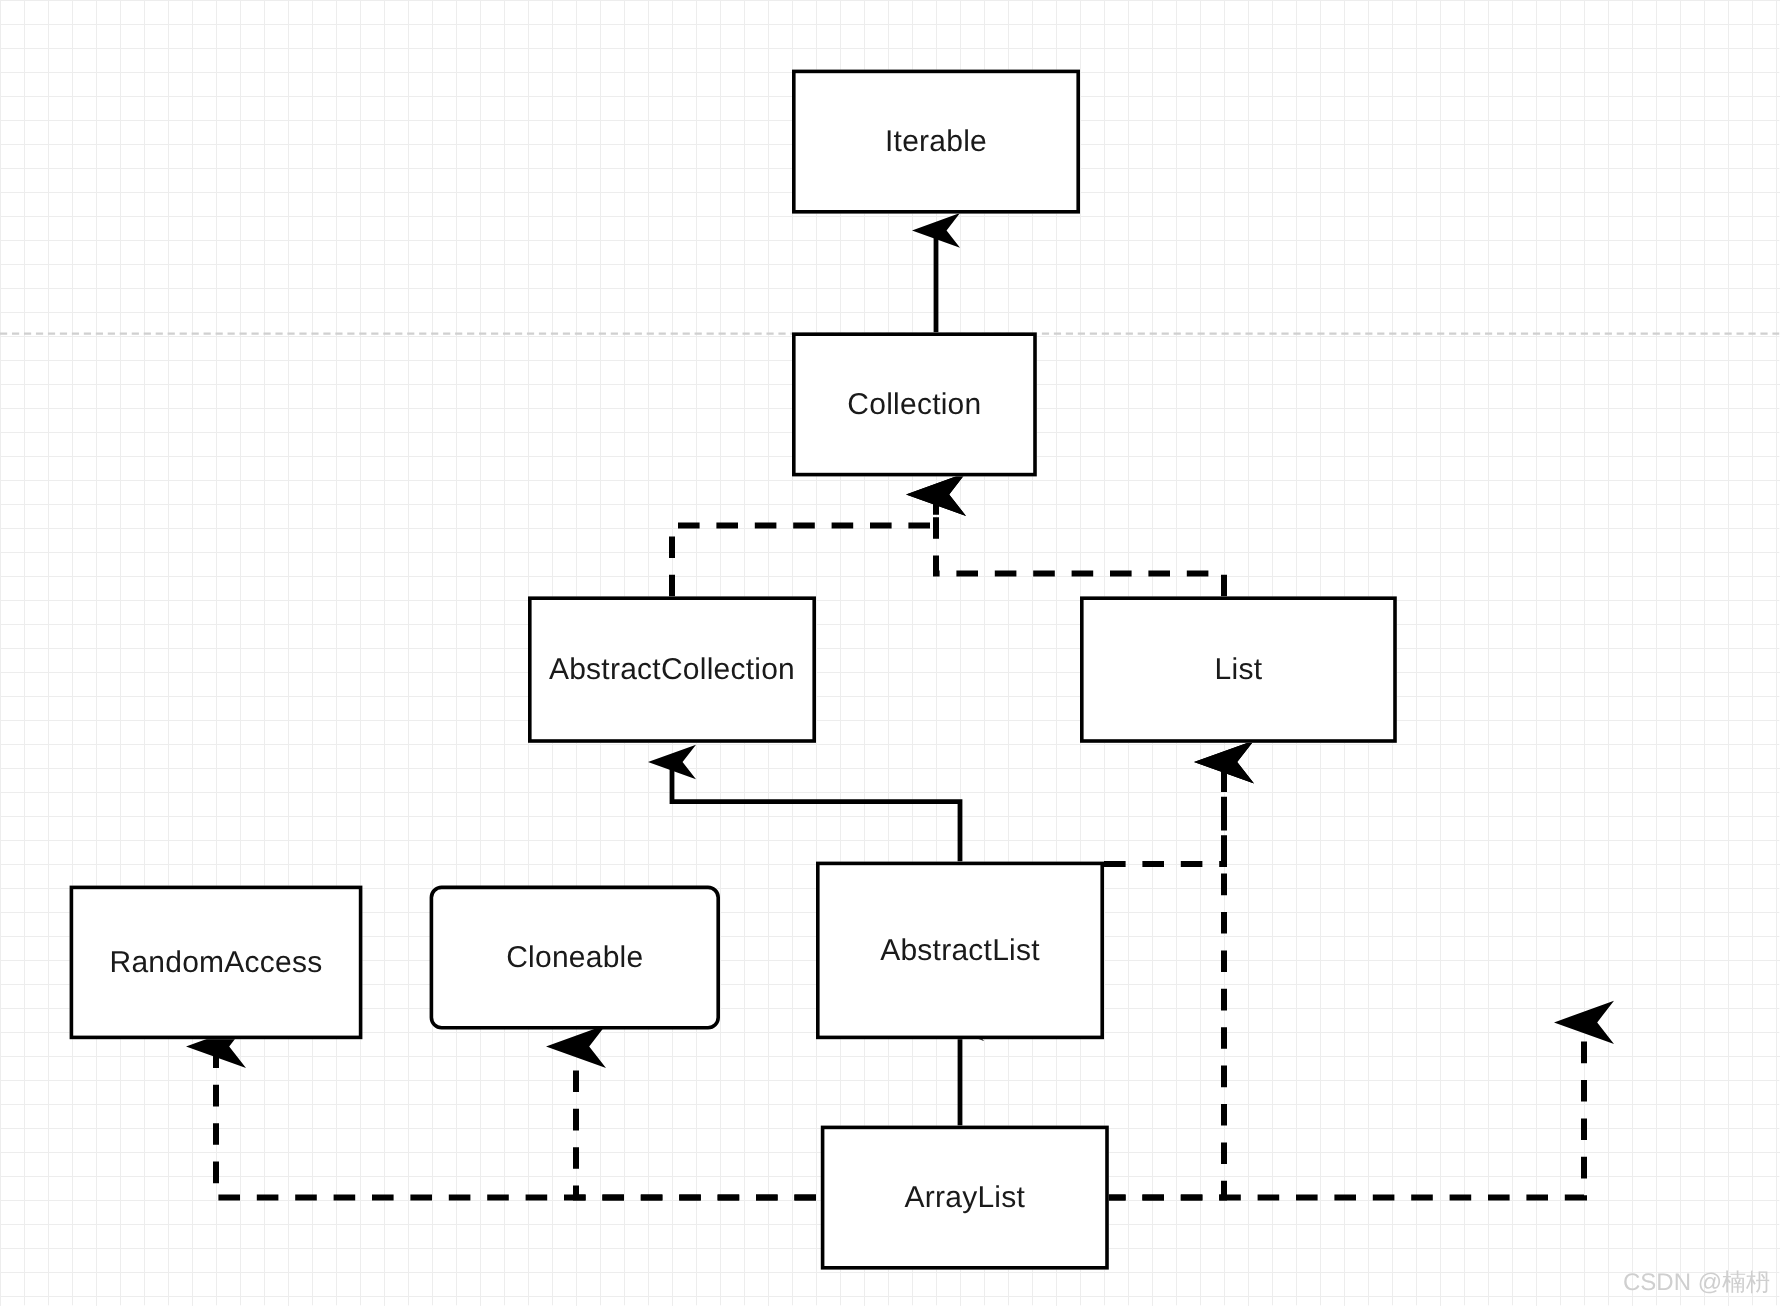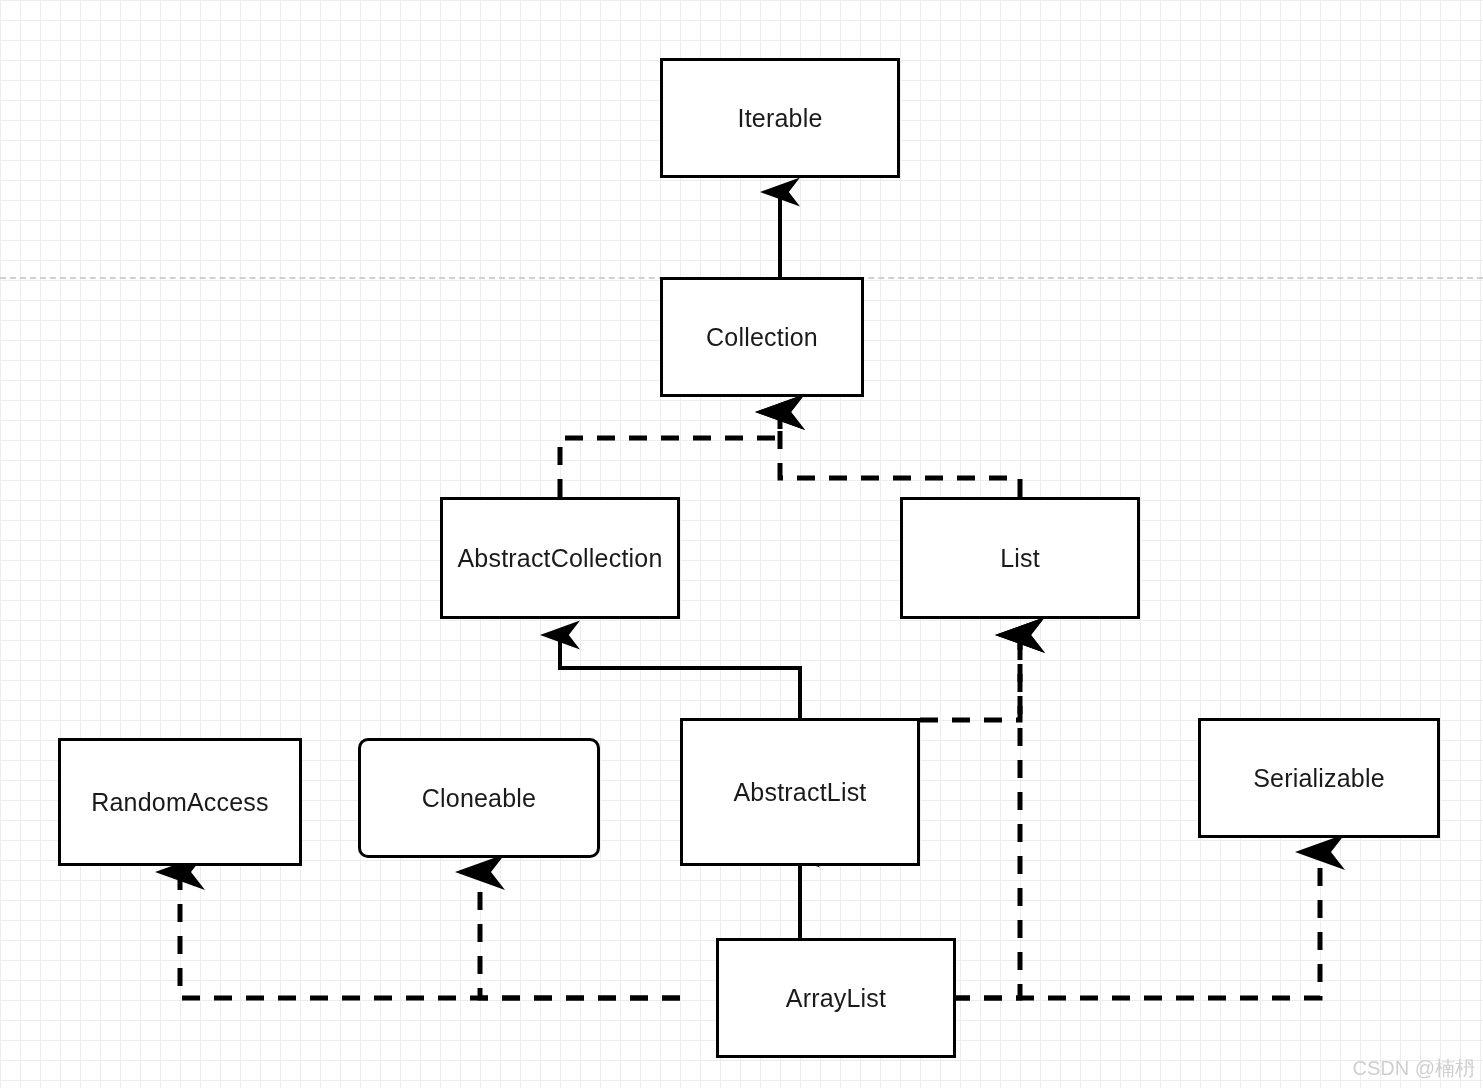--- a/index.html
+++ b/index.html
@@ -128,39 +128,36 @@
   </div>
 
   <div class="node" style="left:660px; top:277px; width:204px; height:120px;">
     <span class="node-label">Collection</span>
   </div>
 
   <div class="node" style="left:440px; top:497px; width:240px; height:122px;">
     <span class="node-label">AbstractCollection</span>
   </div>
 
-  <div class="node" style="left:900px; top:497px; width:240px; height:122px;">
+  <div class="node" style="left:900px; top:497px; width:264px; height:122px;">
     <span class="node-label">List</span>
   </div>
 
   <div class="node" style="left:58px; top:738px; width:244px; height:128px;">
     <span class="node-label">RandomAccess</span>
   </div>
 
   <div class="node" style="left:358px; top:738px; width:242px; height:120px;border-radius:10px;">
     <span class="node-label">Cloneable</span>
   </div>
 
   <div class="node" style="left:680px; top:718px; width:240px; height:148px;">
     <span class="node-label">AbstractList</span>
   </div>
 
-  <div class="node" style="left:1198px; top:718px; width:242px; height:120px;">
-    <span class="node-label">Serializable</span>
-  </div>
 
-  <div class="node" style="left:716px; top:938px; width:240px; height:120px;">
+  <div class="node" style="left:684px; top:938px; width:240px; height:120px;">
     <span class="node-label">ArrayList</span>
   </div>
 
   <div class="watermark">CSDN @楠枬</div>
 
 </div>
 
 </body></html>

